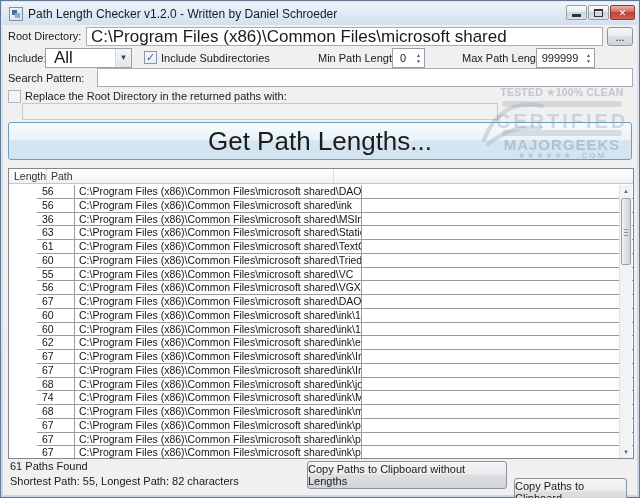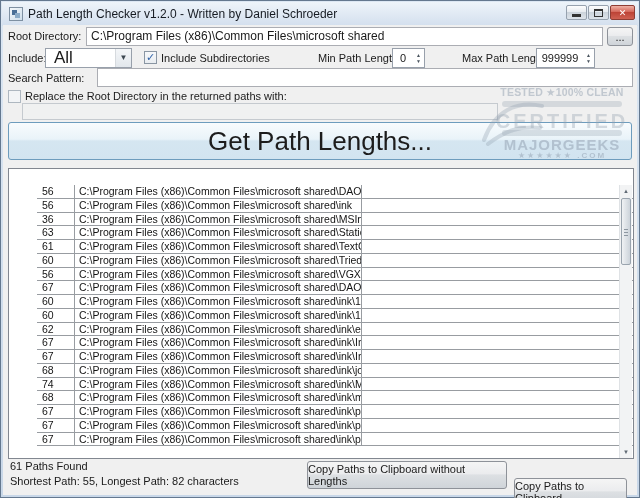--- a/index.html
+++ b/index.html
@@ -56,21 +56,21 @@
   }
   .min-glyph { width: 9px; height: 3px; background: #333; margin-top: 6px; }
   .max-glyph { width: 9px; height: 8px; border: 1px solid #333; border-top-width: 2px; background: transparent; }
   .client {
     position: absolute; left: 3px; top: 25px; width: 634px; height: 470px;
     background: #f0f0f0;
   }
   .lbl { position: absolute; font-size: 11px; color: #1a1a1a; white-space: nowrap; }
   .tbox {
     position: absolute; background: #fff; border: 1px solid #abadb3;
-    font-size: 12px; line-height: 17px; padding-left: 4px; white-space: nowrap; overflow: hidden;
+    font-size: 17px; line-height: 17px; padding-left: 4px; white-space: nowrap; overflow: hidden;
   }
   .tbox.disabled { background: #f0f1f1; border-color: #c5cacf; }
   .btn {
     position: absolute;
     background: linear-gradient(#f5f5f5,#ebecee 45%,#dde0e3 50%,#cfd4d9);
     border: 1px solid #8e9299; border-radius: 3px;
     display: flex; align-items: center; justify-content: center;
     font-size: 11px; color: #1a1a1a; cursor: default;
   }
   .combo {
@@ -239,20 +239,25 @@
   </svg>
   <div class="wm-line wm1">TESTED ★100% CLEAN</div>
   <div class="wm-strip wms1"></div>
   <div class="wm-line wm2">CERTIFIED</div>
   <div class="wm-strip wms2"></div>
   <div class="wm-line wm3">MAJORGEEKS</div>
   <div class="wm-line wm4">★★★★★★ .COM</div>
 </div>
 
 <div class="dgrid">
+  <div class="dg-header">
+    <div class="h-length">Length</div>
+    <div class="h-path">Path</div>
+    <div class="h-rest"></div>
+  </div>
   <div class="dg-rows">
       <div class="dg-row">
         <div class="dg-cell dg-col-length">56</div>
         <div class="dg-cell dg-col-path">C:\Program Files (x86)\Common Files\microsoft shared\DAO</div>
         <div class="dg-cell dg-col-rest"></div>
       </div>
       <div class="dg-row">
         <div class="dg-cell dg-col-length">56</div>
         <div class="dg-cell dg-col-path">C:\Program Files (x86)\Common Files\microsoft shared\ink</div>
         <div class="dg-cell dg-col-rest"></div>
@@ -268,20 +273,25 @@
         <div class="dg-cell dg-col-rest"></div>
       </div>
       <div class="dg-row">
         <div class="dg-cell dg-col-length">61</div>
         <div class="dg-cell dg-col-path">C:\Program Files (x86)\Common Files\microsoft shared\TextConv</div>
         <div class="dg-cell dg-col-rest"></div>
       </div>
       <div class="dg-row">
         <div class="dg-cell dg-col-length">60</div>
         <div class="dg-cell dg-col-path">C:\Program Files (x86)\Common Files\microsoft shared\Triedit</div>
+        <div class="dg-cell dg-col-rest"></div>
+      </div>
+      <div class="dg-row">
+        <div class="dg-cell dg-col-length">55</div>
+        <div class="dg-cell dg-col-path">C:\Program Files (x86)\Common Files\microsoft shared\VC</div>
         <div class="dg-cell dg-col-rest"></div>
       </div>
       <div class="dg-row">
         <div class="dg-cell dg-col-length">56</div>
         <div class="dg-cell dg-col-path">C:\Program Files (x86)\Common Files\microsoft shared\VGX</div>
         <div class="dg-cell dg-col-rest"></div>
       </div>
       <div class="dg-row">
         <div class="dg-cell dg-col-length">67</div>
         <div class="dg-cell dg-col-path">C:\Program Files (x86)\Common Files\microsoft shared\DAO\dao360.dll</div>

